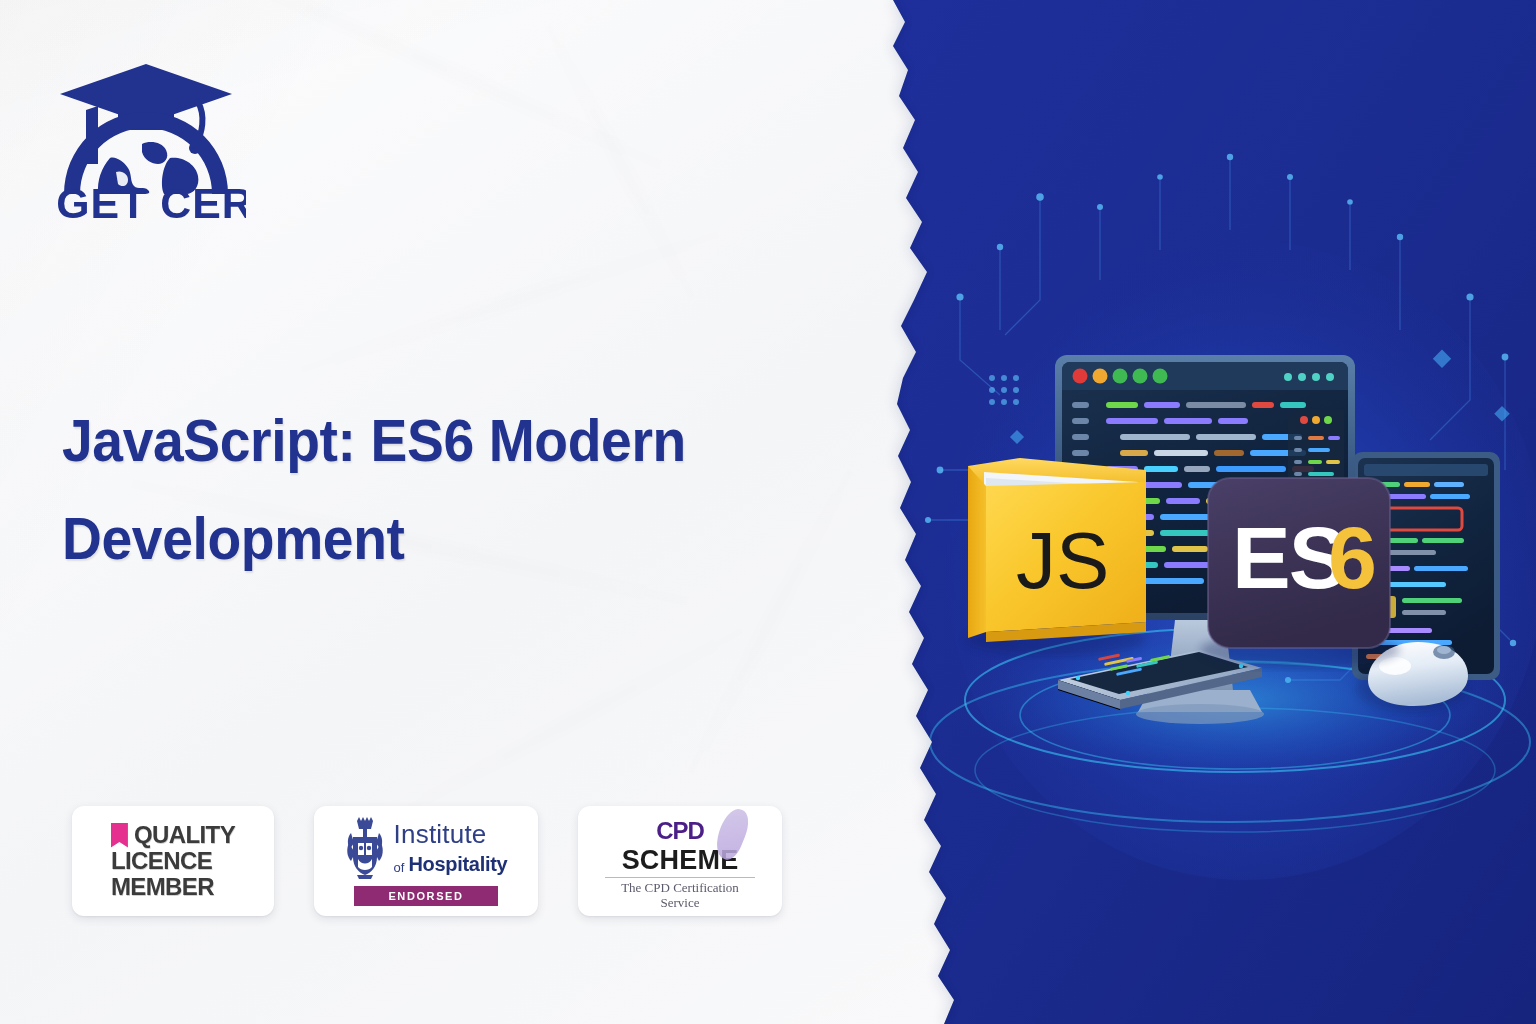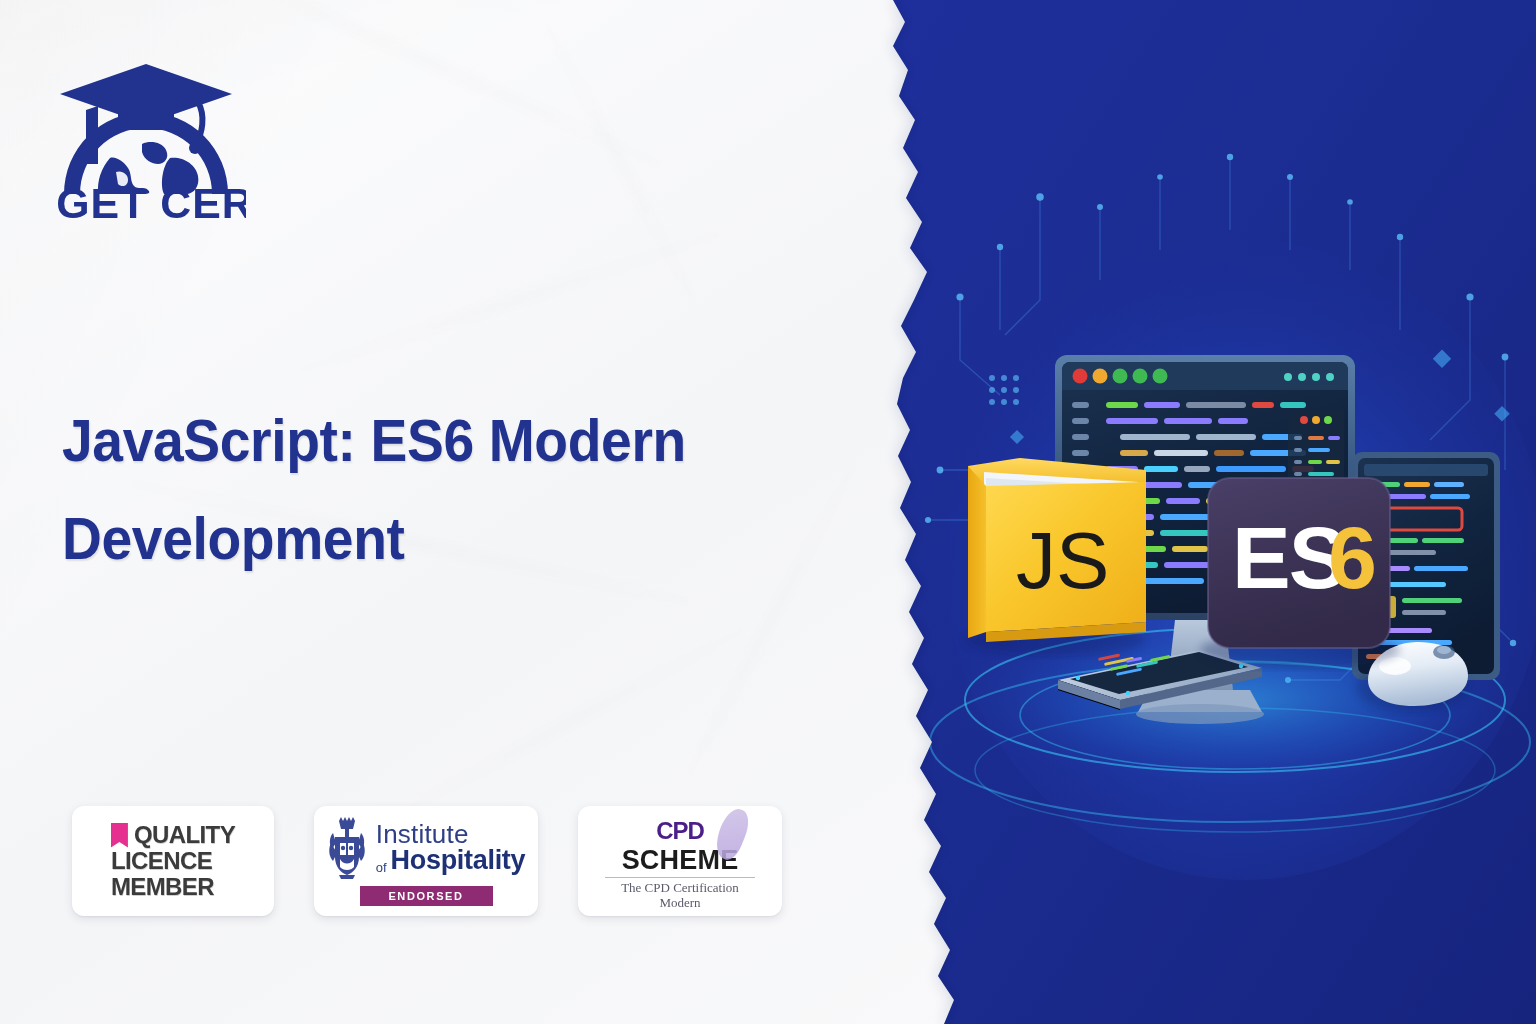--- a/index.html
+++ b/index.html
@@ -115,31 +115,31 @@
   .ioh-words { display:flex; flex-direction:column; line-height:1; }
   .ioh-institute {
     font-family:"Liberation Sans", sans-serif;
     font-size:26px; color:#2e3f86; font-weight:normal;
     letter-spacing:0.2px;
   }
   .ioh-of-hosp { display:flex; align-items:flex-end; gap:4px; }
   .ioh-of { font-size:13px; color:#2e3f86;margin-top:14px; }
   .ioh-hosp {
     font-family:"Liberation Sans", sans-serif;
-    font-size:27px; font-weight:bold; color:#1f3176;
+    font-size:20px; font-weight:bold; color:#1f3176;
     letter-spacing:-0.3px;
   }
   .ioh-endorsed {
     background:#8e2b72;
     color:#fff;
     font-size:11px;
     font-weight:bold;
     letter-spacing:1.6px;
     padding:4px 0 4px 0;
-    width:133px;
+    width:144px;
     text-align:center;
     margin-top:3px;
   }
 
   
   .cpd-wrap { display:flex; flex-direction:column; align-items:center; position:relative; }
   .cpd-top {
     font-family:"Liberation Sans", sans-serif;
     font-weight:bold; font-size:24px; color:#4b1f87;
     letter-spacing:-1px; line-height:36px; position:relative; z-index:2;
@@ -644,18 +644,18 @@
       </div>
     </div>
 
     <div class="badge badge-cpd">
       <div class="cpd-wrap">
         <div class="cpd-swoosh"></div>
         <div class="cpd-top">CPD</div>
         <div class="cpd-member">SCHEME</div>
         <div class="cpd-rule"></div>
         <div class="cpd-sub1">The CPD Certification</div>
-        <div class="cpd-sub2">Modern</div>
+        <div class="cpd-sub2">Service</div>
       </div>
     </div>
 
   </div>
 </div>
 
 </body></html>

